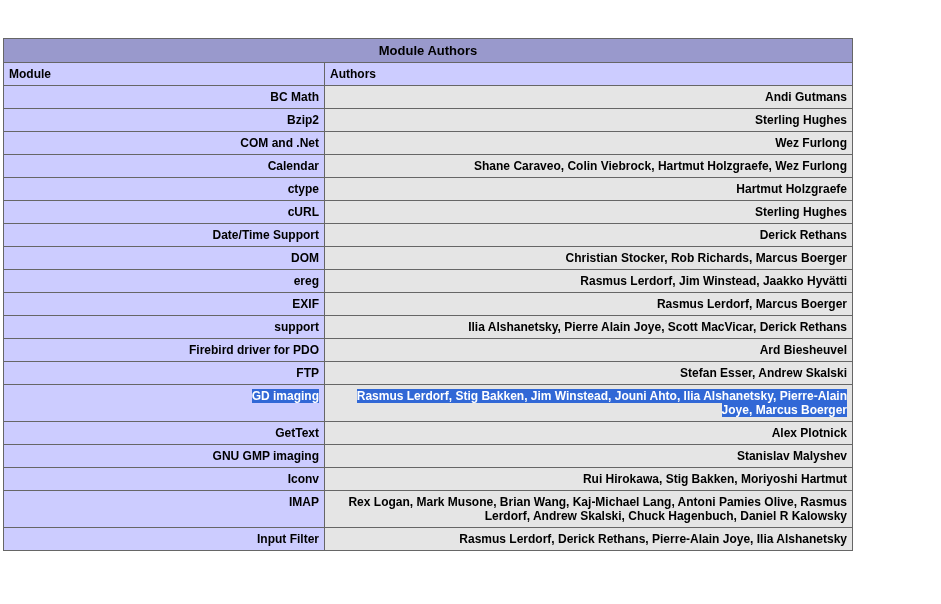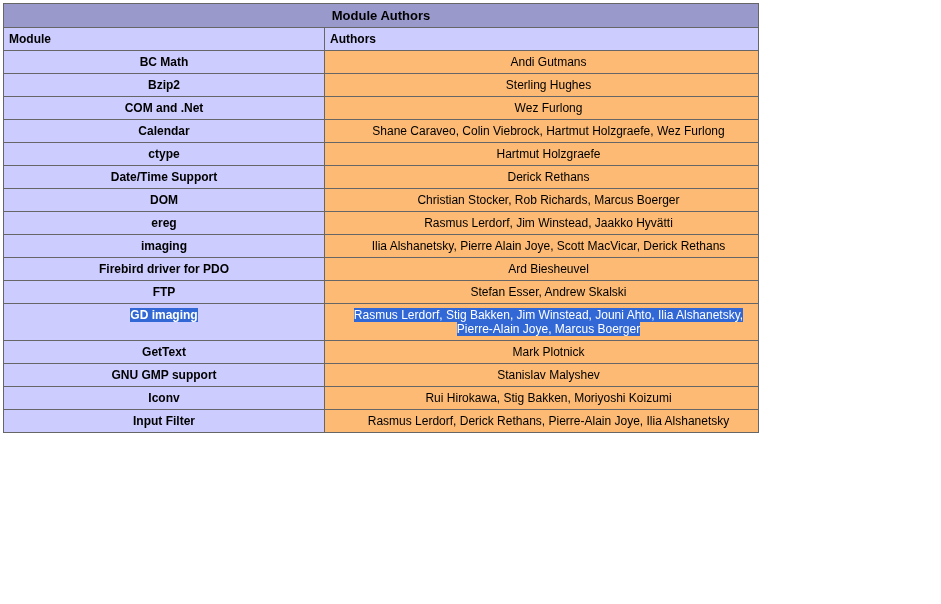--- a/index.html
+++ b/index.html
@@ -4,48 +4,49 @@
 <style>
   body {
     margin: 0;
     padding: 3px;
     font-family: Arial, Helvetica, sans-serif;
     font-size: 12px;
     background: #fff;
     color: #000;
   }
   table {
-    width: 756px;
+    width: 850px;
     border-collapse: collapse;
+    margin-top: 35px;
   }
   th, td {
     border: 1px solid #666;
     padding: 4px 5px;
-    text-align: center;
+    text-align: right;
     vertical-align: top;
   }
   .title-row th {
     background: #9999cc;
     text-align: center;
     font-weight: bold;
     font-size: 13px;
   }
   .header-row th {
     background: #ccccff;
     text-align: left;
     font-weight: bold;
   }
   .col-module {
     background: #ccccff;
     font-weight: bold;
     width: 310px;
   }
   .col-authors {
-    background: #fdba74;
-    font-weight: normal;
+    background: #e5e5e5;
+    font-weight: bold;
     padding-left: 19px;
   }
   .sel {
     background: #3168d6;
     color: #fff;
   }
 </style>
 </head>
 <body>
 
@@ -74,57 +75,69 @@
       </tr>
       <tr>
         <td class="col-module">Calendar</td>
         <td class="col-authors">Shane Caraveo, Colin Viebrock, Hartmut Holzgraefe, Wez Furlong</td>
       </tr>
       <tr>
         <td class="col-module">ctype</td>
         <td class="col-authors">Hartmut Holzgraefe</td>
       </tr>
       <tr>
+        <td class="col-module">cURL</td>
+        <td class="col-authors">Sterling Hughes</td>
+      </tr>
+      <tr>
         <td class="col-module">Date/Time Support</td>
         <td class="col-authors">Derick Rethans</td>
       </tr>
       <tr>
         <td class="col-module">DOM</td>
         <td class="col-authors">Christian Stocker, Rob Richards, Marcus Boerger</td>
       </tr>
       <tr>
         <td class="col-module">ereg</td>
         <td class="col-authors">Rasmus Lerdorf, Jim Winstead, Jaakko Hyvätti</td>
       </tr>
       <tr>
-        <td class="col-module">imaging</td>
+        <td class="col-module">EXIF</td>
+        <td class="col-authors">Rasmus Lerdorf, Marcus Boerger</td>
+      </tr>
+      <tr>
+        <td class="col-module">support</td>
         <td class="col-authors">Ilia Alshanetsky, Pierre Alain Joye, Scott MacVicar, Derick Rethans</td>
       </tr>
       <tr>
         <td class="col-module">Firebird driver for PDO</td>
         <td class="col-authors">Ard Biesheuvel</td>
       </tr>
       <tr>
         <td class="col-module">FTP</td>
         <td class="col-authors">Stefan Esser, Andrew Skalski</td>
       </tr>
       <tr>
         <td class="col-module"><span class="sel">GD imaging</span></td>
         <td class="col-authors"><span class="sel">Rasmus Lerdorf, Stig Bakken, Jim Winstead, Jouni Ahto, Ilia Alshanetsky, Pierre-Alain Joye, Marcus Boerger</span></td>
       </tr>
       <tr>
         <td class="col-module">GetText</td>
-        <td class="col-authors">Mark Plotnick</td>
+        <td class="col-authors">Alex Plotnick</td>
       </tr>
       <tr>
-        <td class="col-module">GNU GMP support</td>
+        <td class="col-module">GNU GMP imaging</td>
         <td class="col-authors">Stanislav Malyshev</td>
       </tr>
       <tr>
         <td class="col-module">Iconv</td>
-        <td class="col-authors">Rui Hirokawa, Stig Bakken, Moriyoshi Koizumi</td>
+        <td class="col-authors">Rui Hirokawa, Stig Bakken, Moriyoshi Hartmut</td>
+      </tr>
+      <tr>
+        <td class="col-module">IMAP</td>
+        <td class="col-authors">Rex Logan, Mark Musone, Brian Wang, Kaj-Michael Lang, Antoni Pamies Olive, Rasmus Lerdorf, Andrew Skalski, Chuck Hagenbuch, Daniel R Kalowsky</td>
       </tr>
       <tr>
         <td class="col-module">Input Filter</td>
         <td class="col-authors">Rasmus Lerdorf, Derick Rethans, Pierre-Alain Joye, Ilia Alshanetsky</td>
       </tr>
     </tbody>
 </table>
 
 </body></html>

